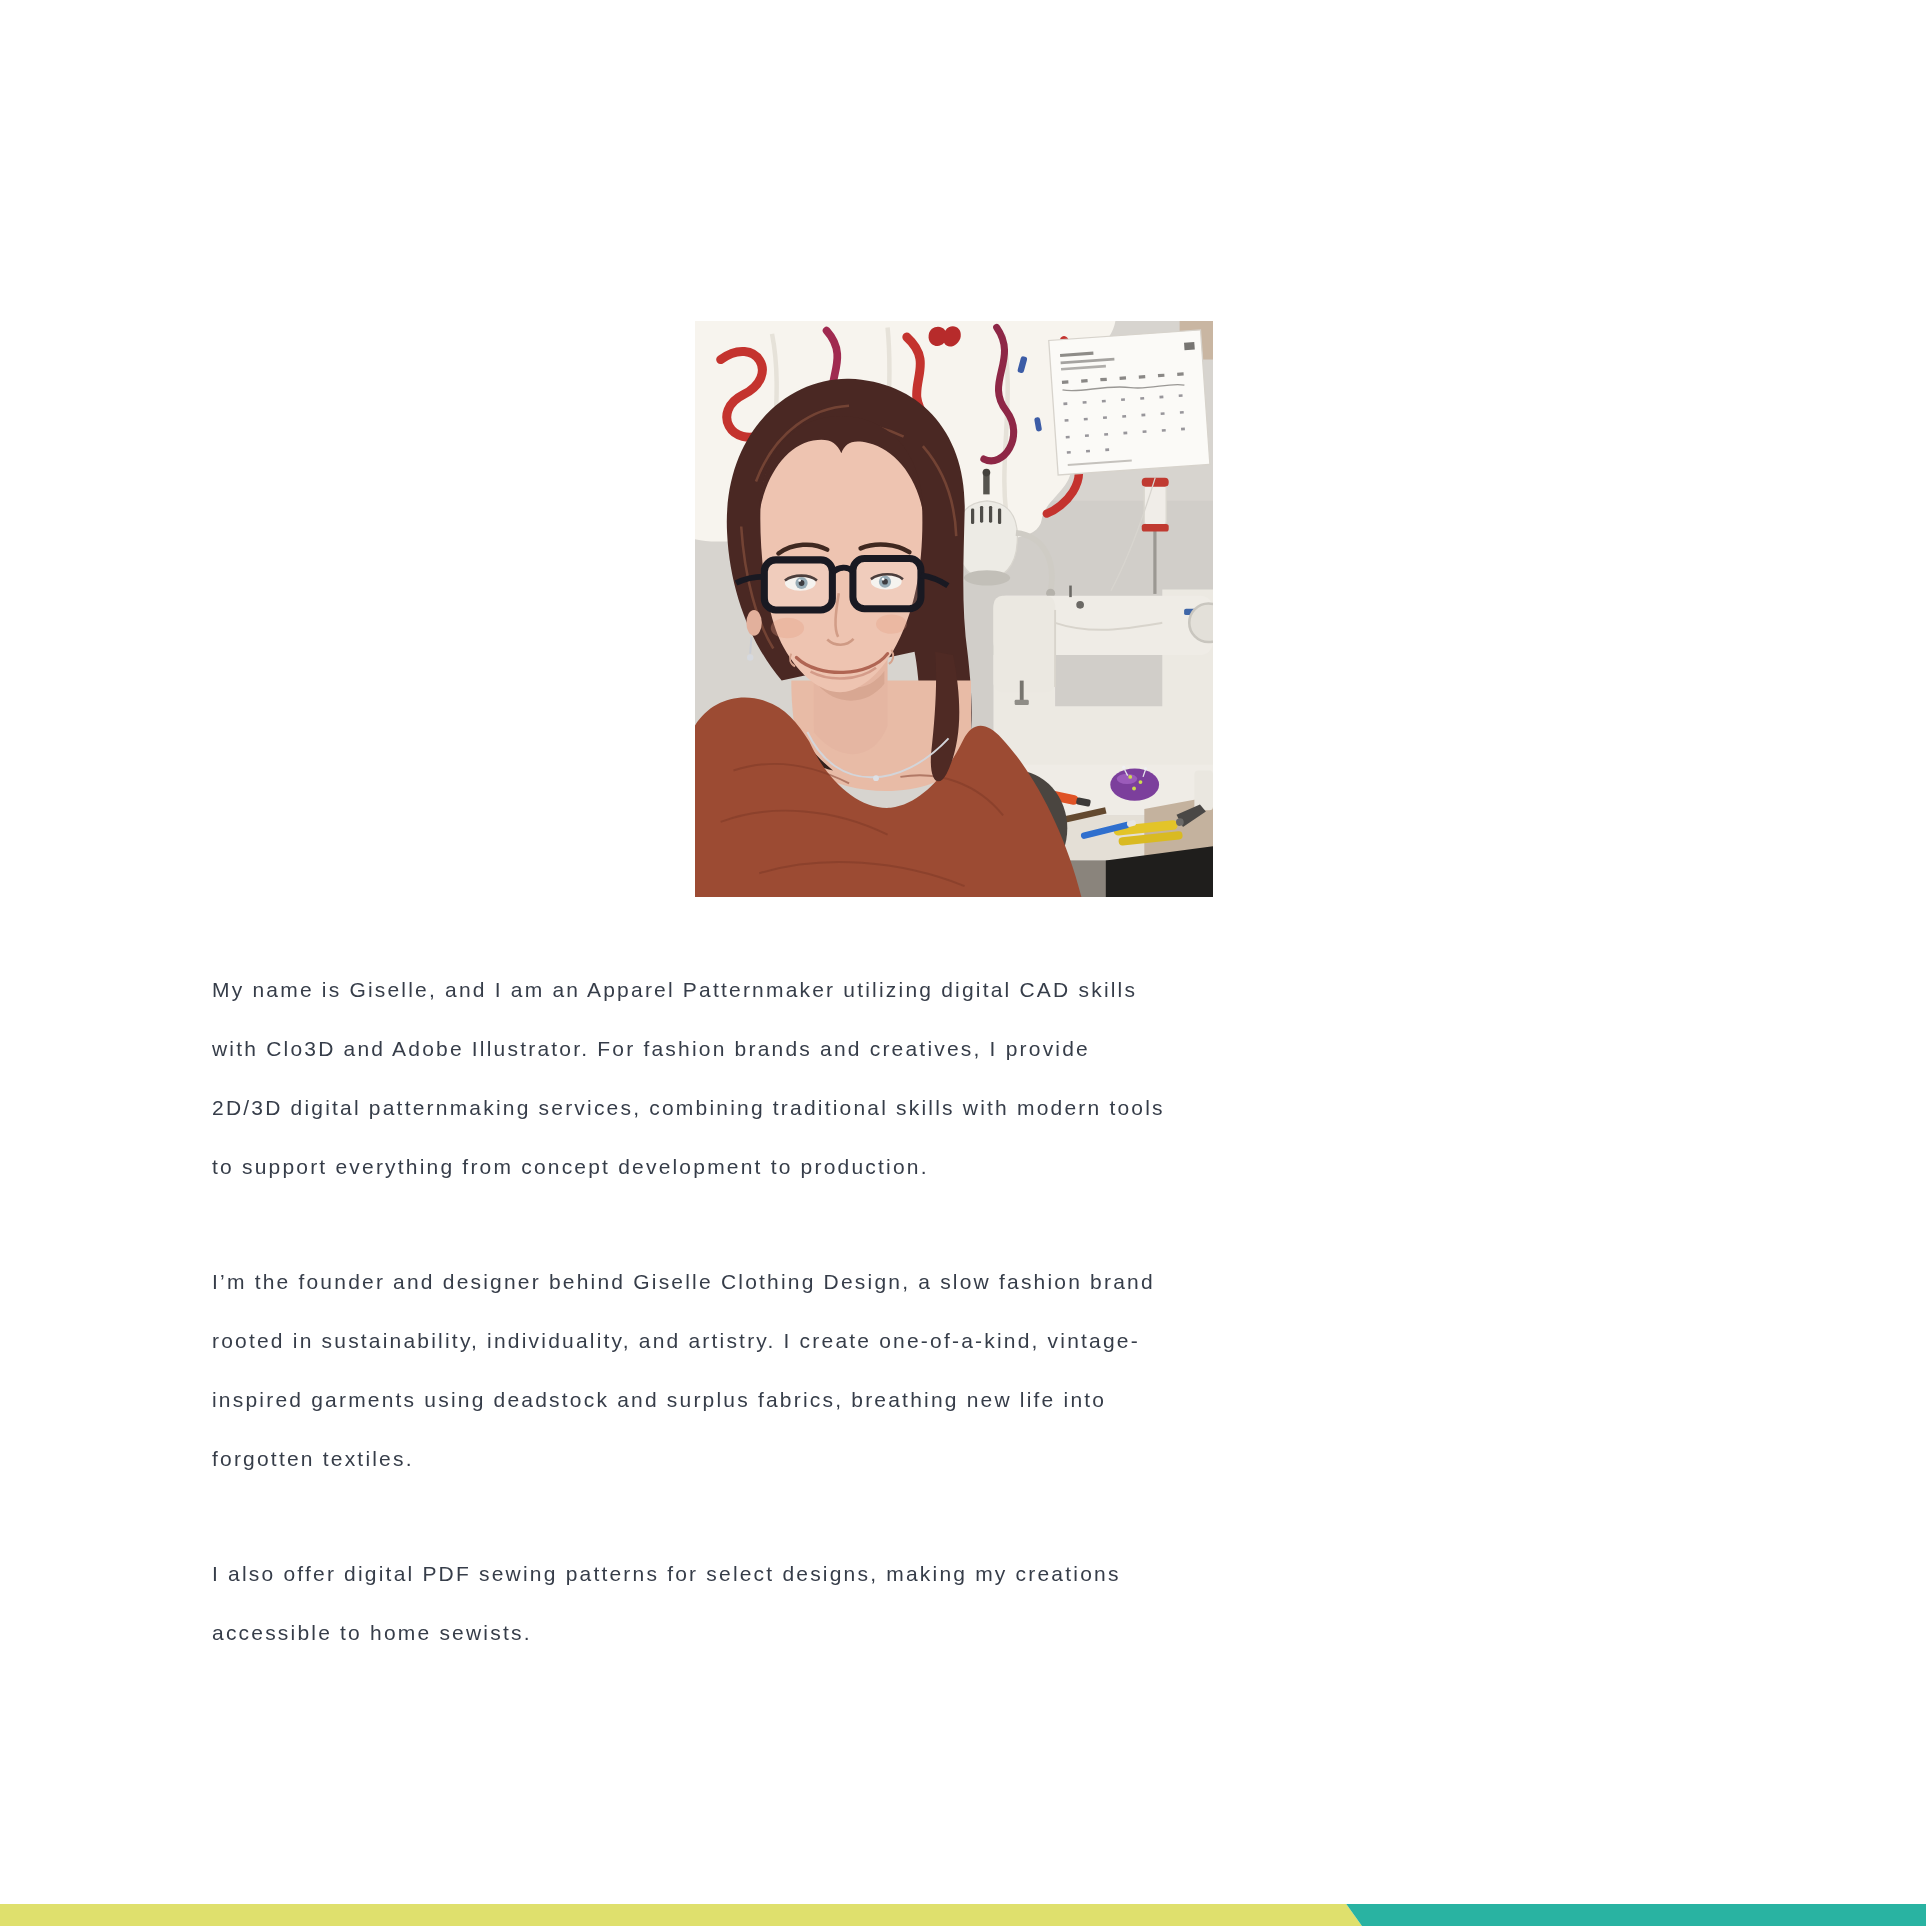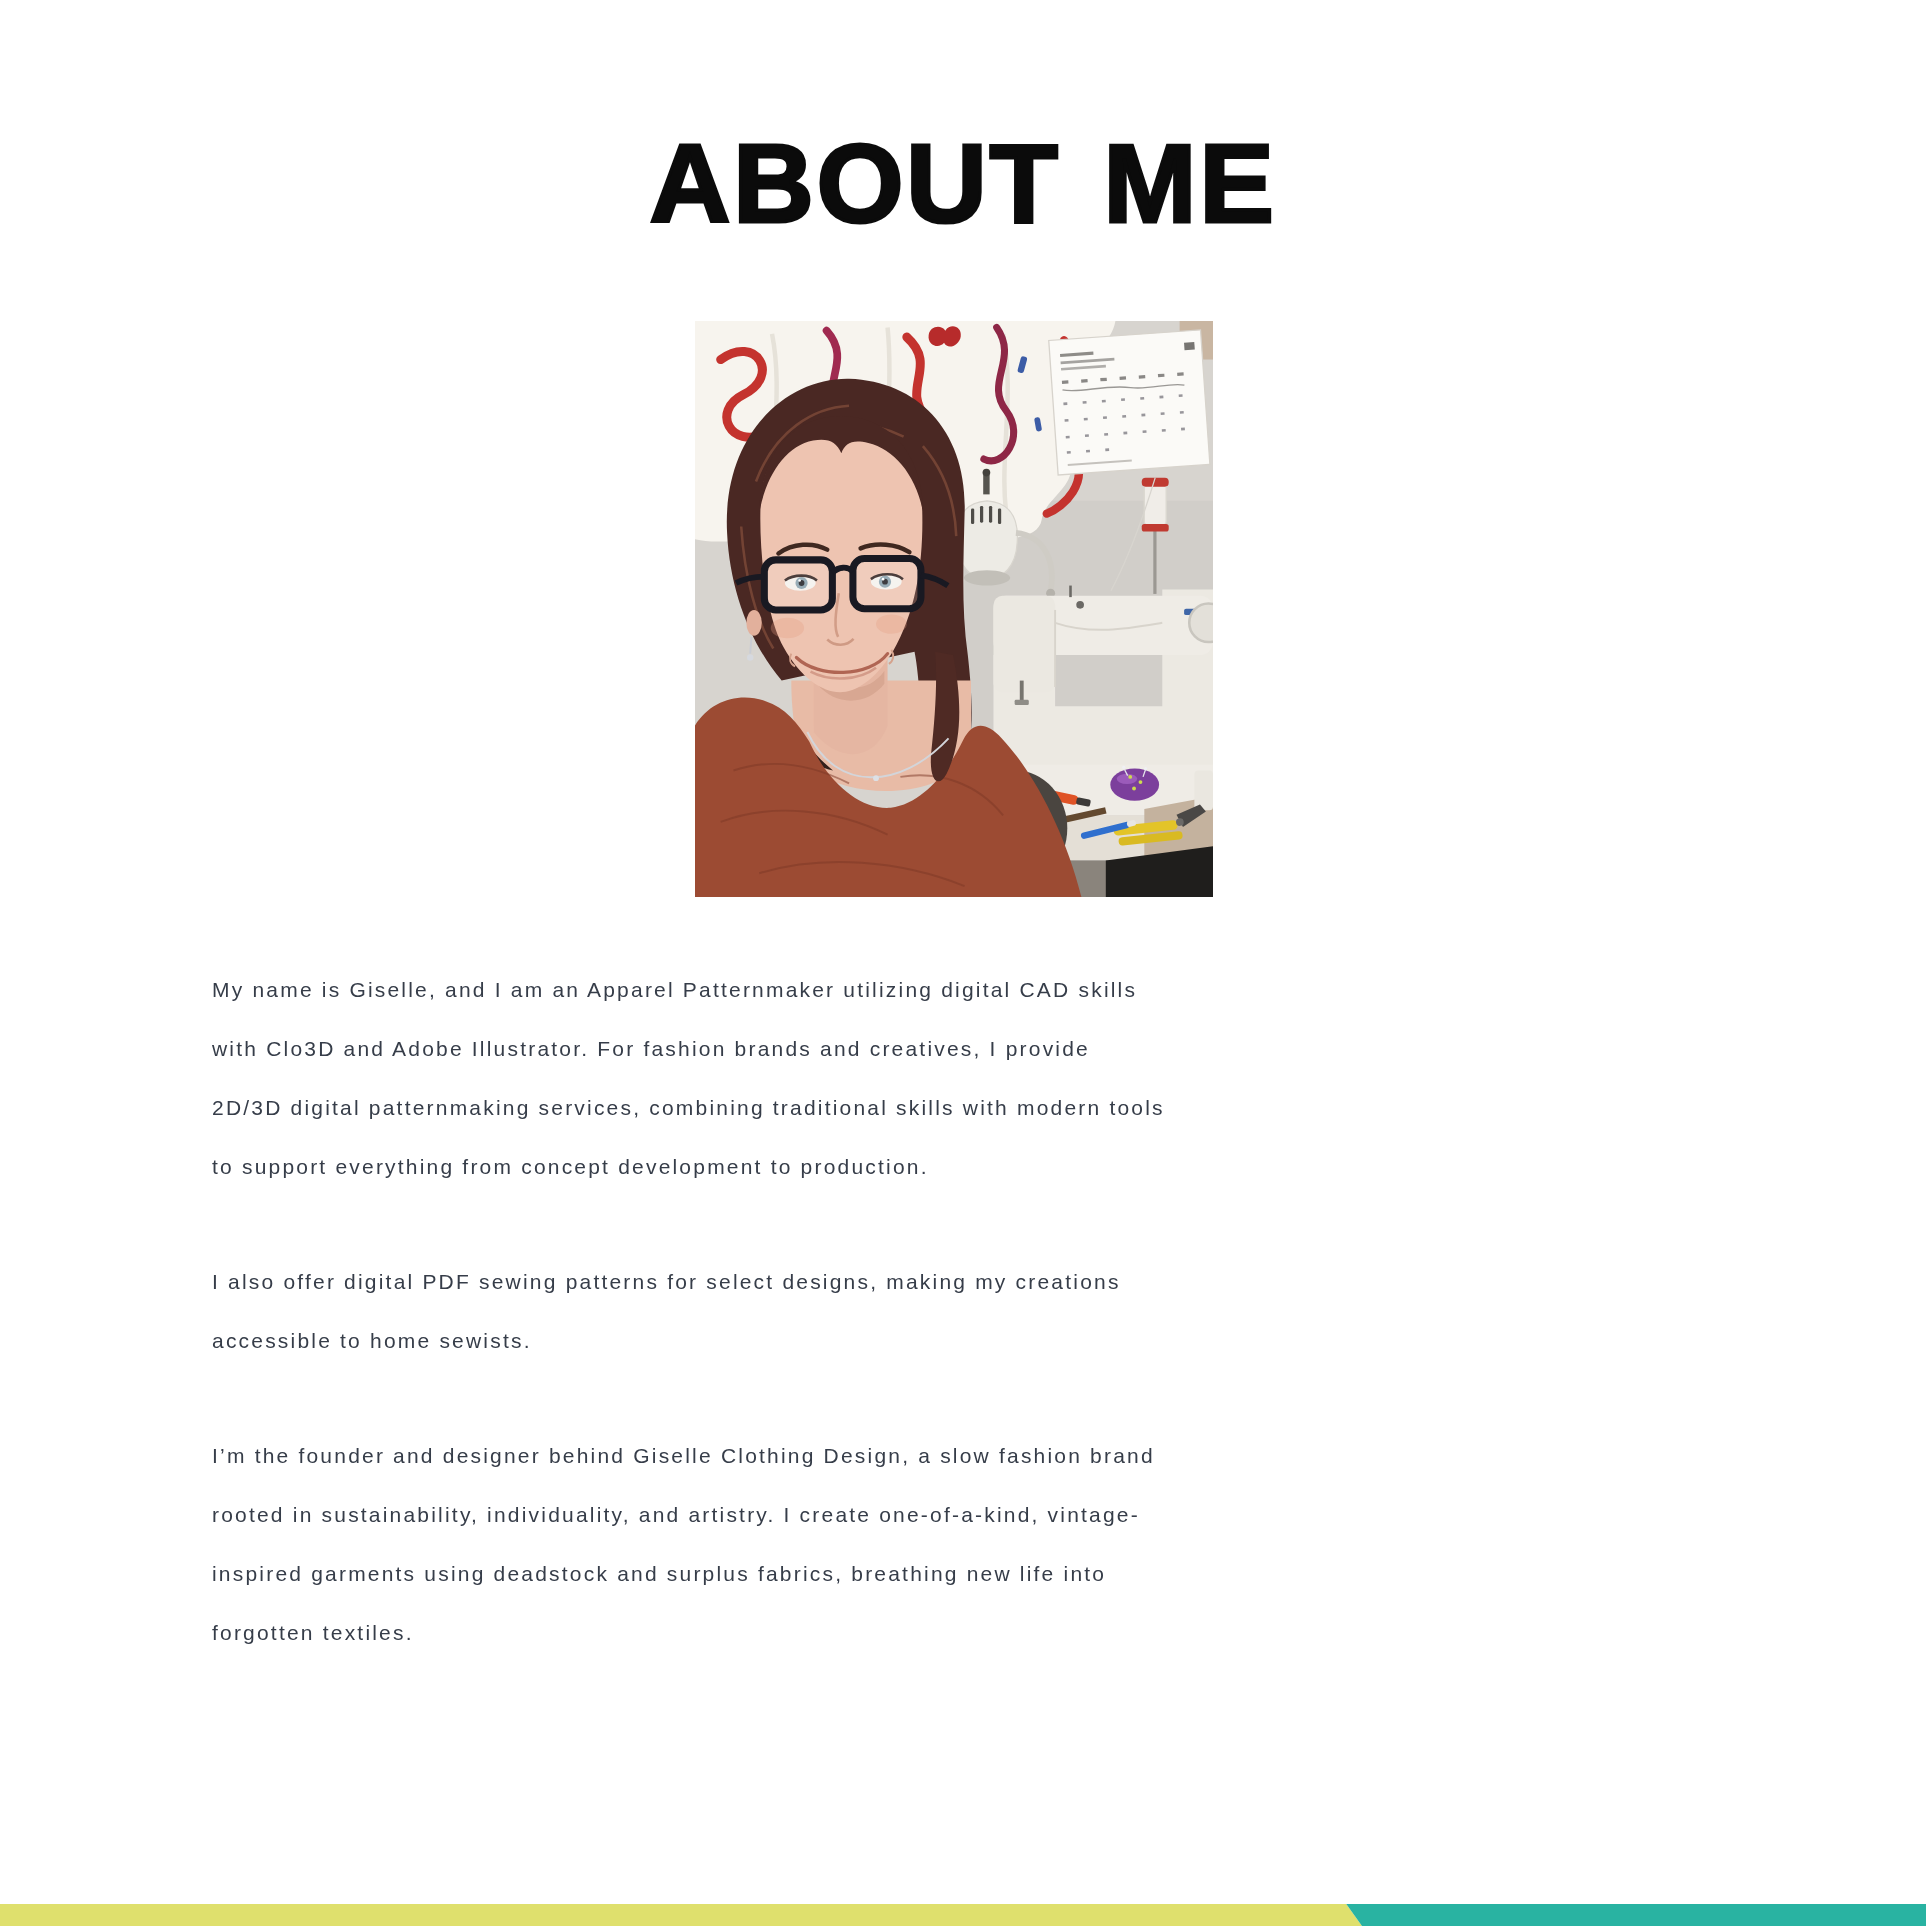--- a/index.html
+++ b/index.html
@@ -15,21 +15,20 @@
   .bio p{margin:0 0 56px 0;white-space:pre-line;}
   .bio p:last-child{margin:0;}
   .footer-bar{position:absolute;left:0;bottom:0;width:1926px;height:22.5px;}
   .footer-bar svg{display:block;width:100%;height:100%;}
 </style>
 </head>
 <body>
 
 <div class="page">
 
-  <h1 class="title">ABOUT ME</h1>
 
   <figure class="photo">
     <svg viewBox="0 0 807 897" preserveAspectRatio="none">
 
       <rect x="0" y="0" width="807" height="897" fill="#d7d4cf"></rect>
       <rect x="420" y="280" width="387" height="420" fill="#d1cec9"></rect>
       <rect x="755" y="0" width="52" height="60" fill="#c9b6a2"></rect>
 
       <g>
         <path d="M0,0 L655,0 C648,40 600,60 612,105 C624,150 575,170 585,215 C595,260 545,275 540,310 C535,340 480,345 445,330 C400,315 360,345 320,338 C260,328 210,350 150,342 C90,335 40,350 0,340 Z" fill="#f7f4ee"></path>
@@ -218,26 +217,26 @@
         <circle cx="282" cy="712" r="4.5" fill="#dde0e5"></circle>
       </g>
     </svg>
   </figure>
 
   <section class="bio">
     <p>My name is Giselle, and I am an Apparel Patternmaker utilizing digital CAD skills
 with Clo3D and Adobe Illustrator. For fashion brands and creatives, I provide
 2D/3D digital patternmaking services, combining traditional skills with modern tools
 to support everything from concept development to production.</p>
-    <p>I also offer digital PDF sewing patterns for select designs, making my creations
-accessible to home sewists.</p>
     <p>I’m the founder and designer behind Giselle Clothing Design, a slow fashion brand
 rooted in sustainability, individuality, and artistry. I create one-of-a-kind, vintage-
 inspired garments using deadstock and surplus fabrics, breathing new life into
 forgotten textiles.</p>
+    <p>I also offer digital PDF sewing patterns for select designs, making my creations
+accessible to home sewists.</p>
   </section>
 
   <div class="footer-bar">
     <svg viewBox="0 0 3000 35" preserveAspectRatio="none">
       <polygon points="0,0 2097,0 2122,35 0,35" fill="#dfe06d"></polygon>
       <polygon points="2097,0 3000,0 3000,35 2122,35" fill="#29b3a2"></polygon>
     </svg>
   </div>
 
 </div>

